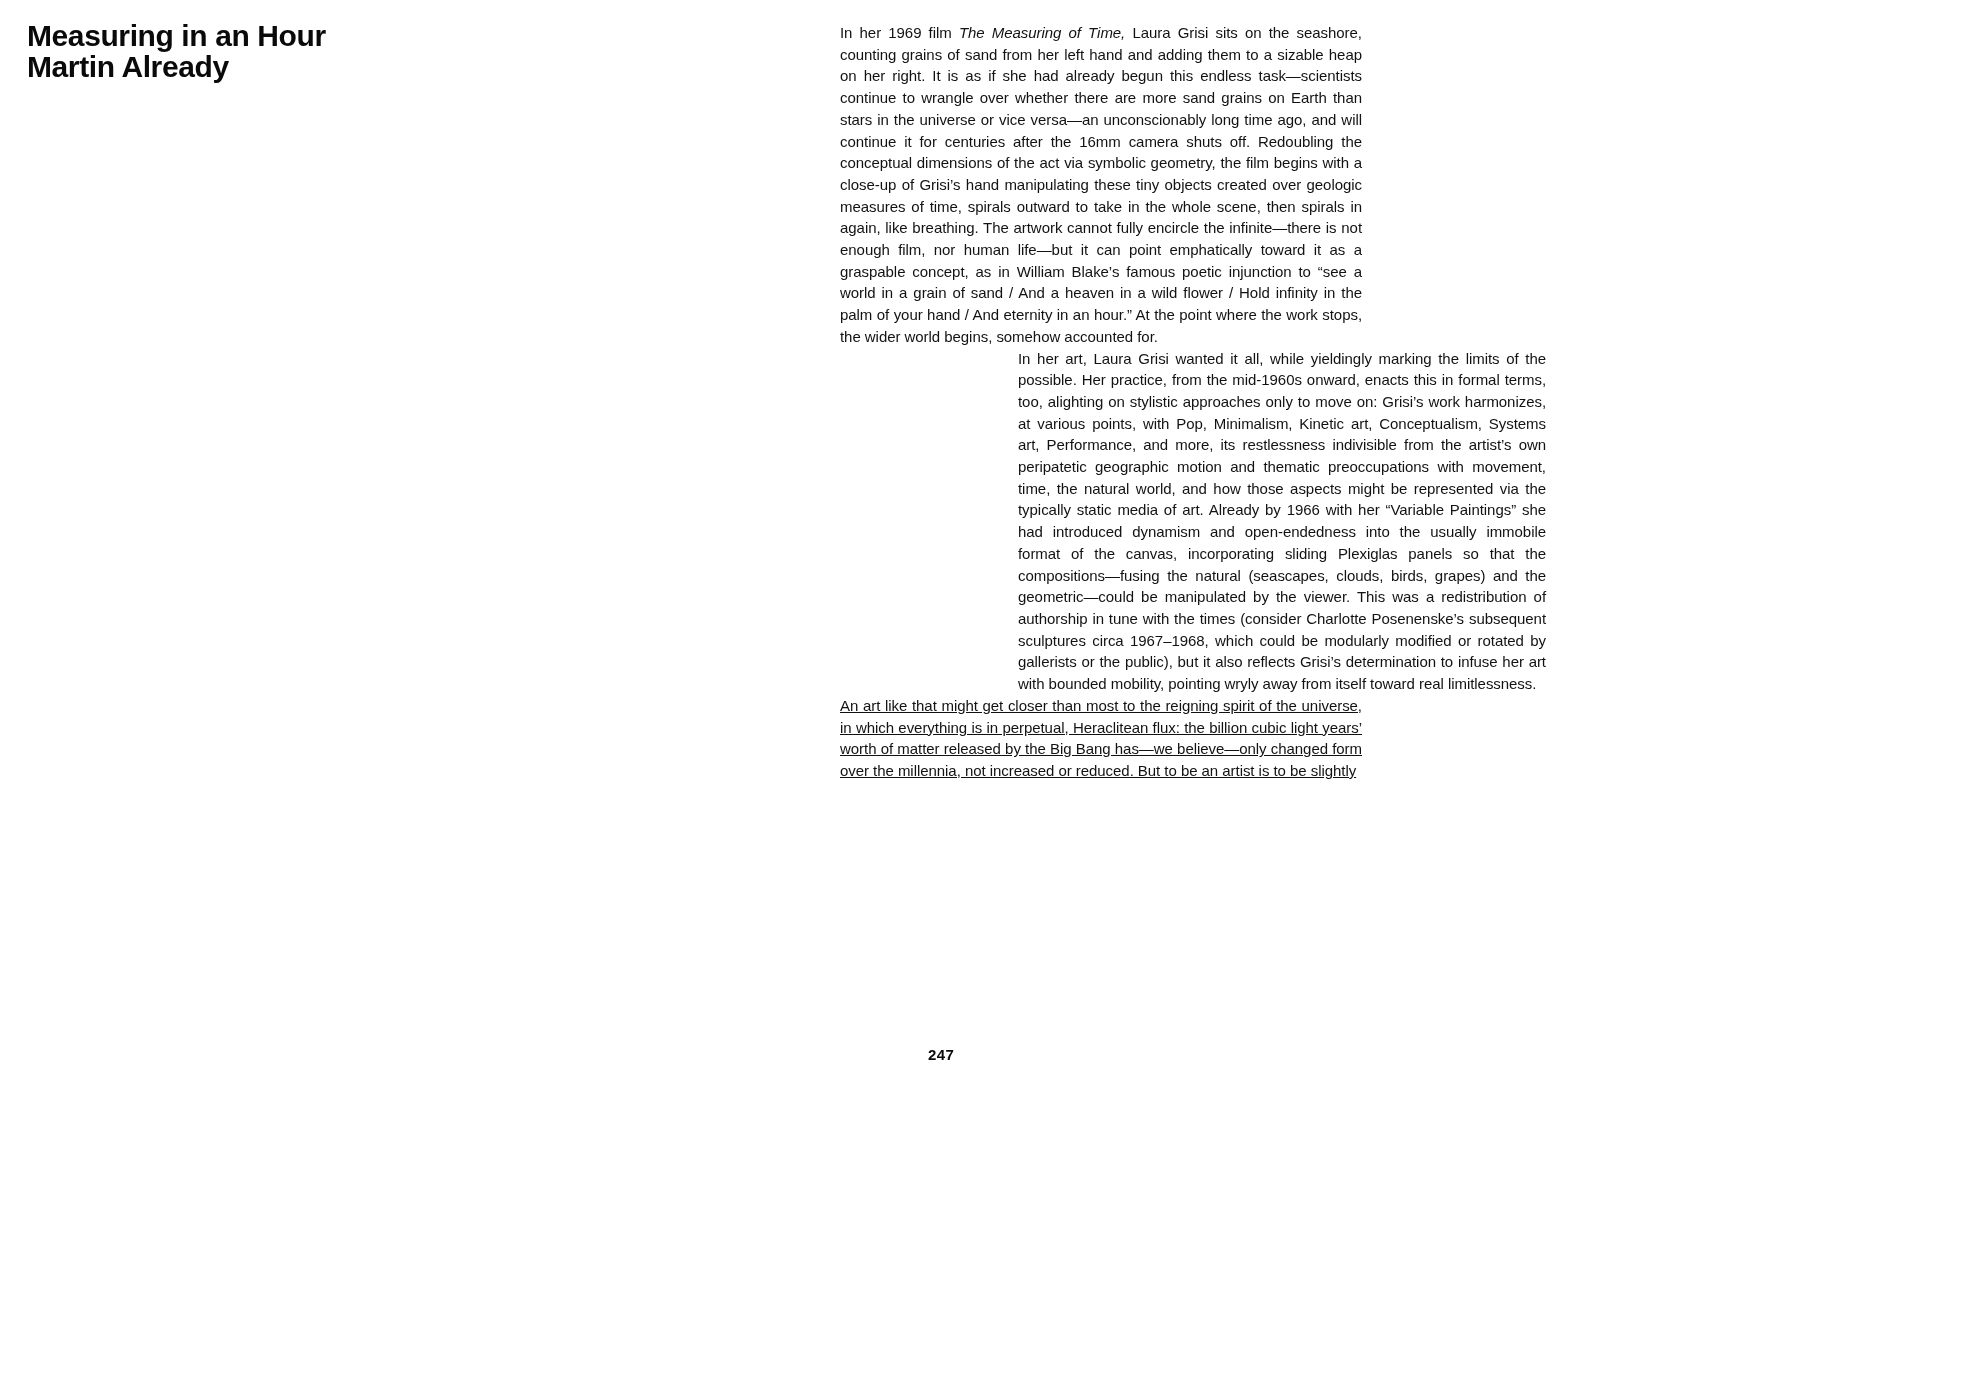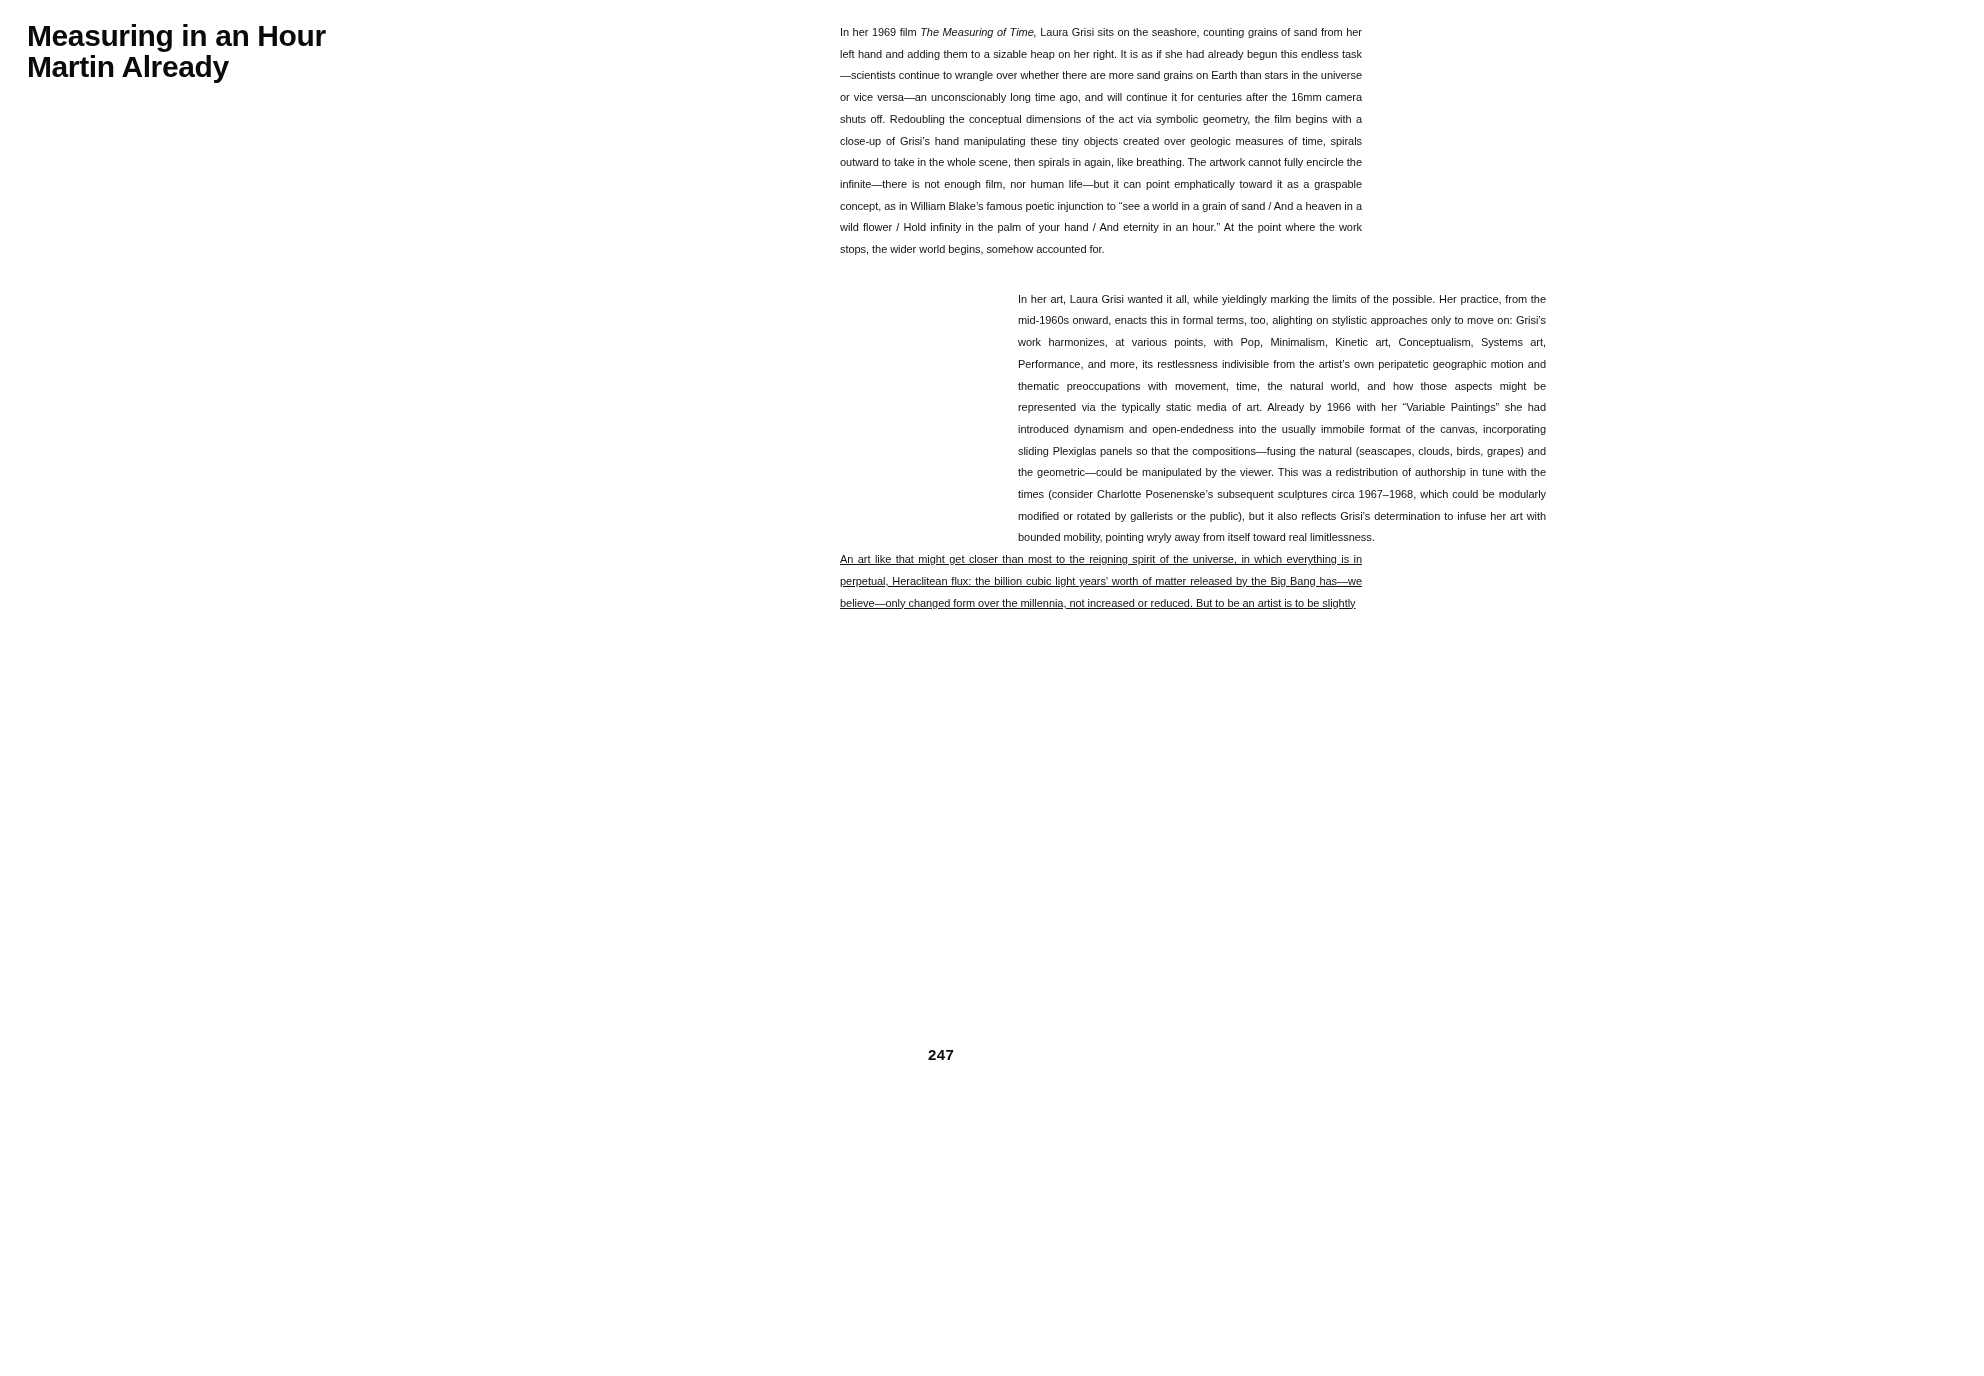--- a/index.html
+++ b/index.html
@@ -27,34 +27,34 @@
     font-weight: 700;
     letter-spacing: -0.4px;
     color: #0a0a0a;
     white-space: nowrap;
   }
   .text-col {
     position: absolute;
     left: 840px;
     top: 22px;
     width: 706px;
-    font-size: 11px;
+    font-size: 15px;
     line-height: 21.7px;
     letter-spacing: -0.05px;
     color: #121212;
   }
   .para {
     margin: 0;
     text-align: justify;
     text-justify: inter-word;
     hyphens: auto;
     -webkit-hyphens: auto;
   }
   .para-1 { width: 522px; }
-  .para-2 { width: 528px; margin-left: 178px; margin-top: 28px; }
+  .para-2 { width: 528px; margin-left: 178px; }
   .para-3 { width: 522px; text-decoration: underline; }
   .italic { font-style: italic; }
   .page-number {
     position: absolute;
     left: 928px;
     top: 1046px;
     font-size: 15px;
     font-weight: 700;
     letter-spacing: 0.4px;
     color: #0a0a0a;

